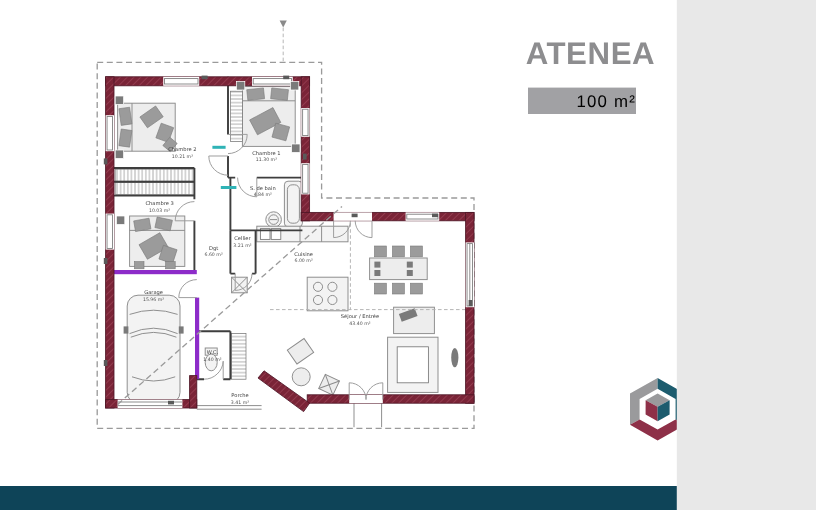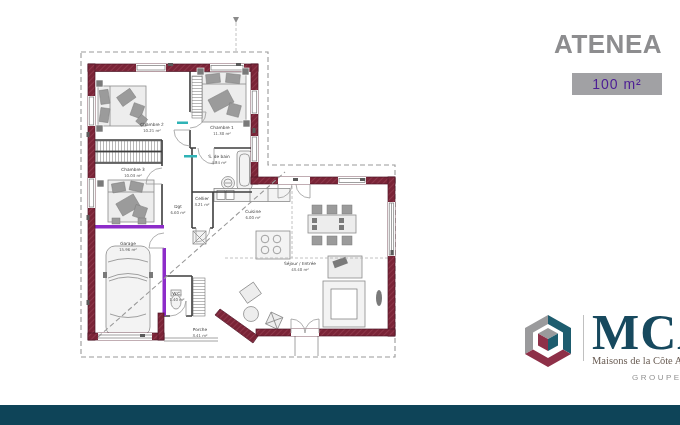--- a/index.html
+++ b/index.html
@@ -3,21 +3,21 @@
 <meta charset="utf-8">
 <style>
   :root{
     --c-wall:#7a2437; --c-purple:#8d2cc9; --c-teal:#2fb3b6;
     --c-brand_navy:#17495e; --c-cube_teal:#1d5c6e; --c-logo_maroon:#8e3048;
     --c-logo_gray:#9a9a9c; --c-footer:#0e4458; --c-title:#8d8d8f;
     --c-badge:#a1a1a4; --c-tagline:#6b5e55; --c-group_gray:#909090;
   }
   html,body{margin:0;padding:0;background:#e8e8e8;}
   .canvas{
-    position:relative;width:680px;height:425px;background:#ffffff;
+    position:relative;width:564px;height:425px;background:#ffffff;
     overflow:hidden;font-family:"Liberation Sans",sans-serif;
   }
   svg text{font-family:"DejaVu Sans",sans-serif;fill:#3c3c3c;}
   .plan{position:absolute;left:0;top:0;}
   .room-name{font-size:4.3px;text-anchor:middle;}
   .room-area{font-size:3.9px;text-anchor:middle;fill:#555;}
   .wall{fill:url(#wallHatch);stroke:#4e1626;stroke-width:0.7;}
   .inwall{stroke:#3e3e3e;stroke-width:1.6;fill:none;}
   .thin{stroke:#8a8a8a;stroke-width:0.8;fill:none;}
   .arc{stroke:#9a9a9a;stroke-width:0.8;fill:none;}
@@ -33,23 +33,23 @@
   .purpleline{fill:var(--c-purple);}
   .tealmark{fill:var(--c-teal);}
   .hatchv{fill:url(#closetV);stroke:#777;stroke-width:0.6;}
   .hatchh{fill:url(#closetH);stroke:#777;stroke-width:0.6;}
 
   .title{
     position:absolute;top:29px;right:18px;font-size:26px;font-weight:bold;
     letter-spacing:0.5px;color:var(--c-title);
   }
   .badge{
-    position:absolute;top:73px;right:18px;width:90px;height:22px;
-    background:var(--c-badge);color:#4c1d95;font-size:14px;letter-spacing:1px;
-    display:flex;align-items:center;justify-content:center;
+    position:absolute;top:73px;right:34px;width:90px;height:22px;
+    background:var(--c-badge);color:#000000;font-size:14px;letter-spacing:1px;
+    display:flex;align-items:center;justify-content:flex-end;
   }
   .logo{position:absolute;left:521px;top:311px;display:flex;gap:8px;white-space:nowrap;}
   .logo-divider{width:1px;height:46px;background:#c0c0c0;margin-top:4px;}
   .brand{
     font-family:"Liberation Serif",serif;font-weight:700;font-size:50px;
     line-height:42px;color:var(--c-brand_navy);letter-spacing:1px;
   }
   .tagline{
     font-family:"Liberation Serif",serif;font-size:10.5px;
     color:var(--c-tagline);margin-top:2px;

